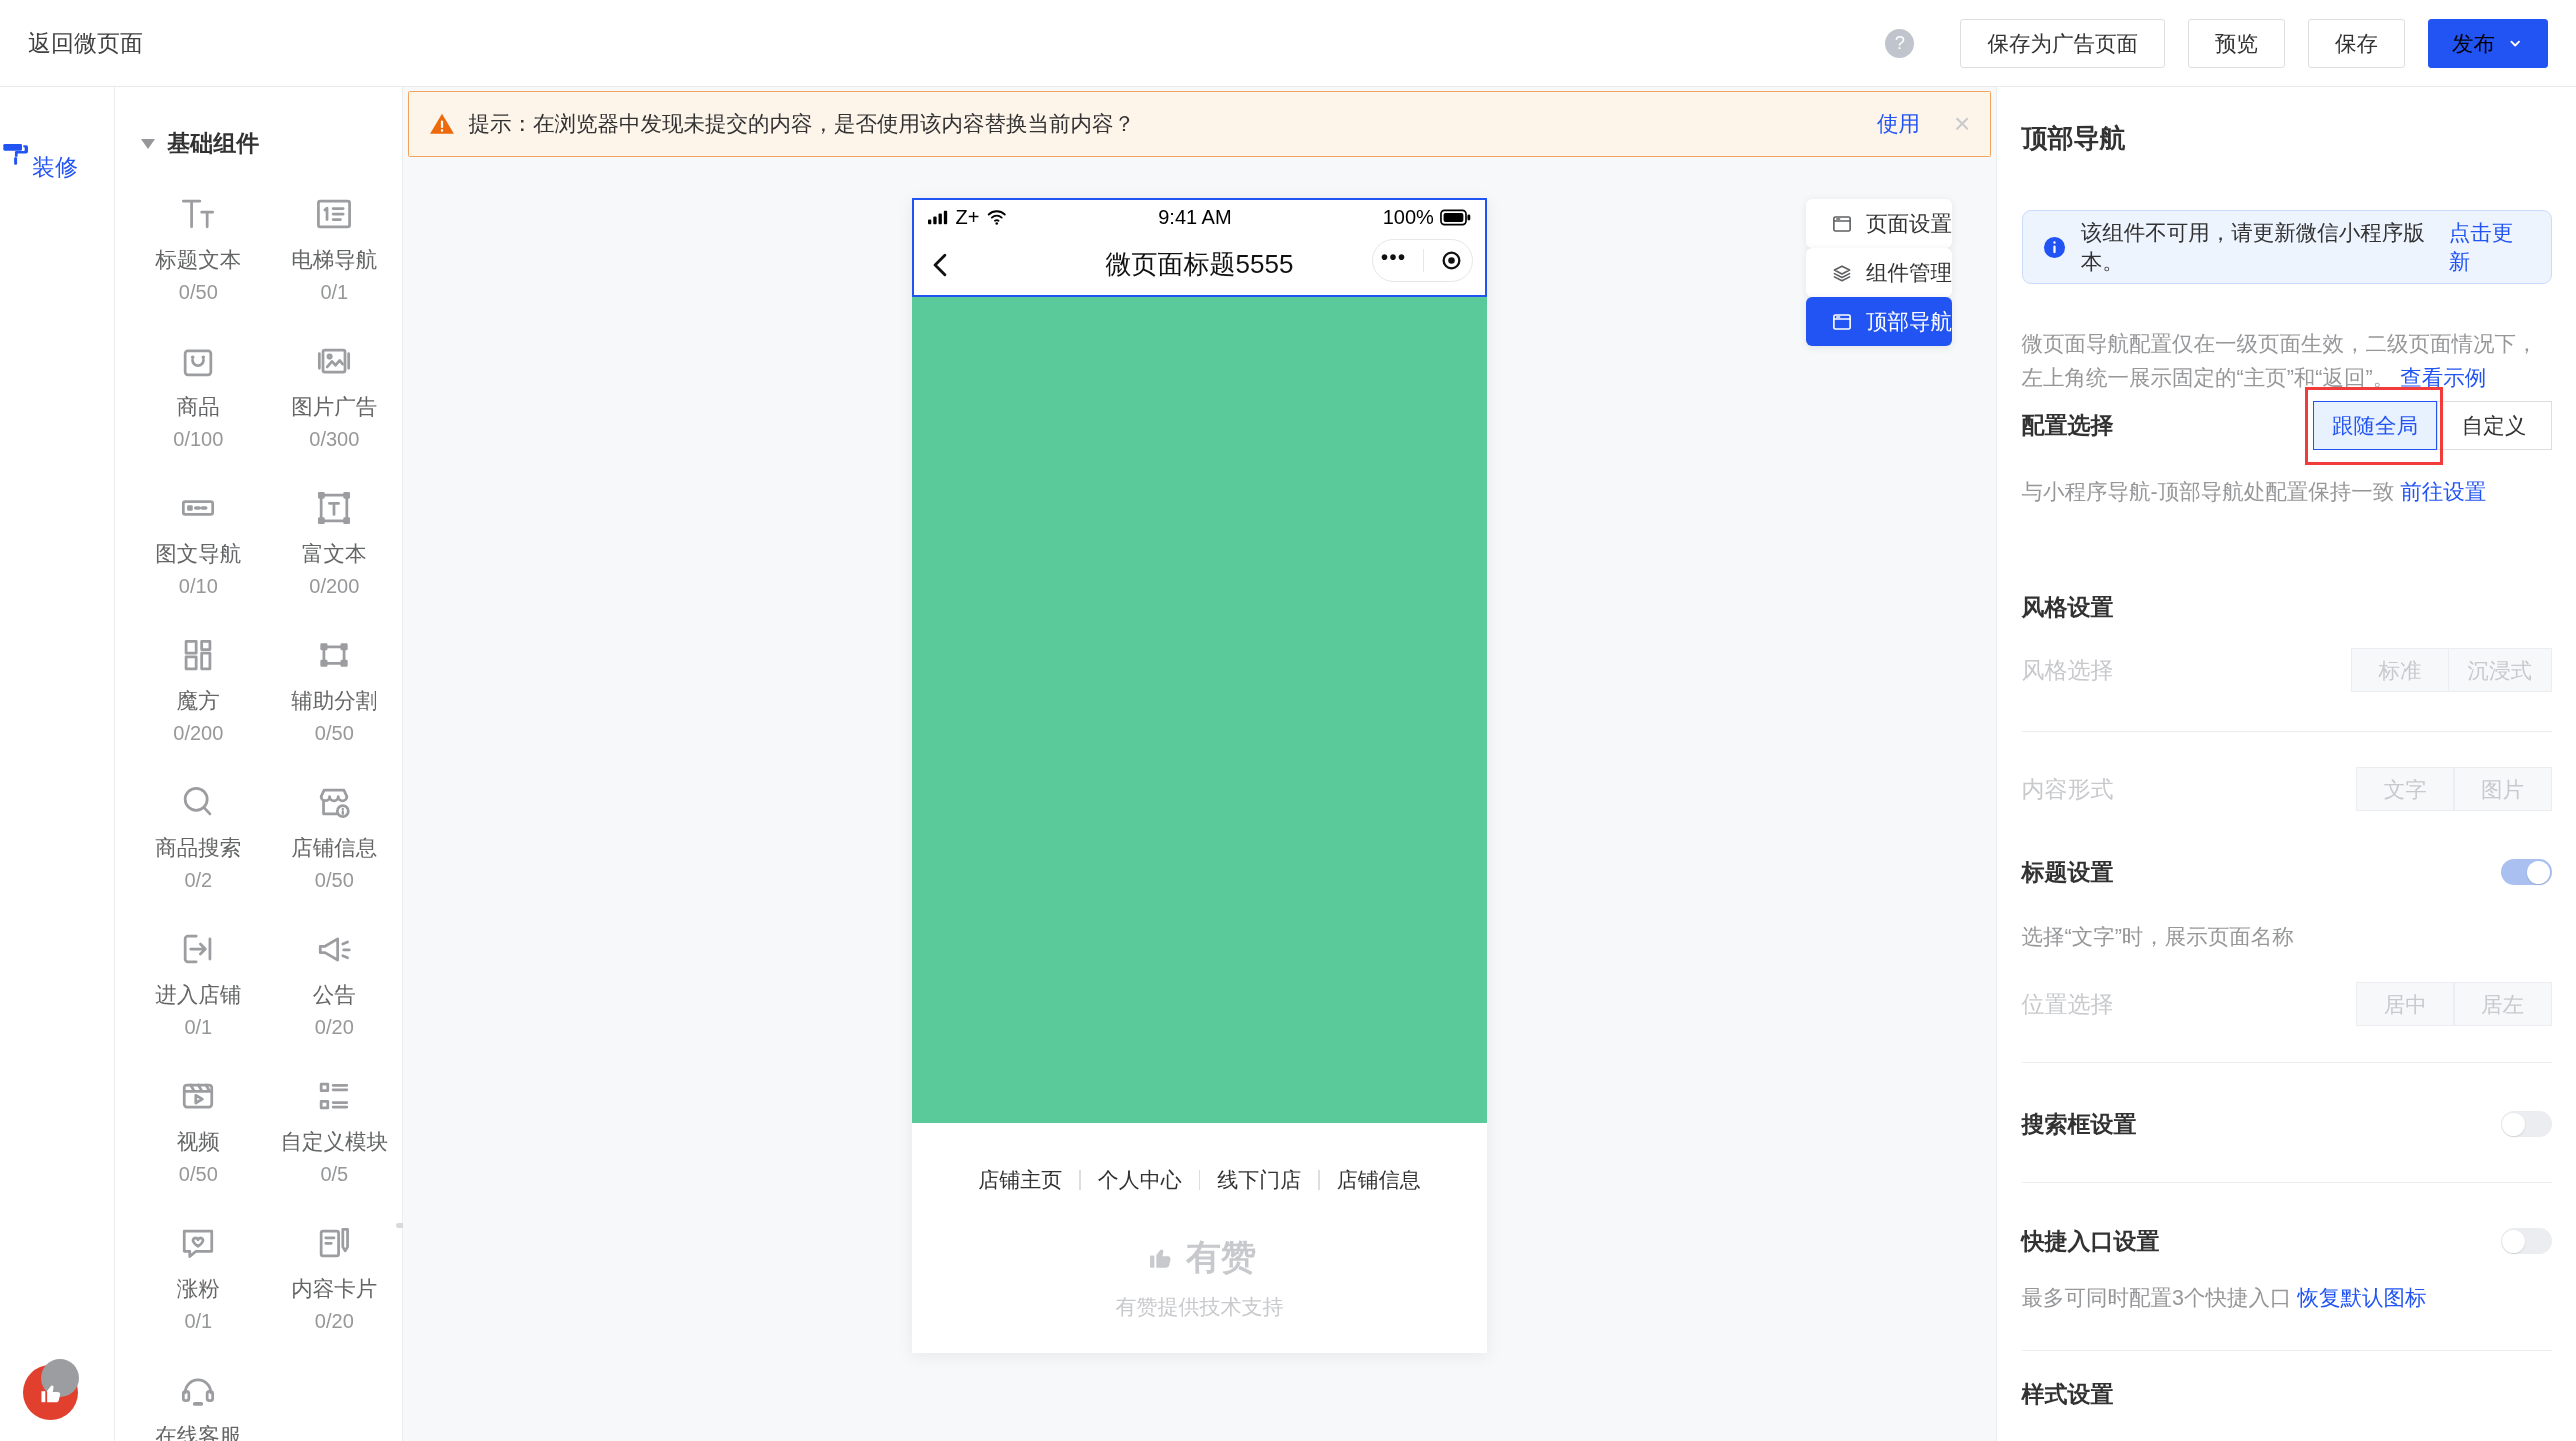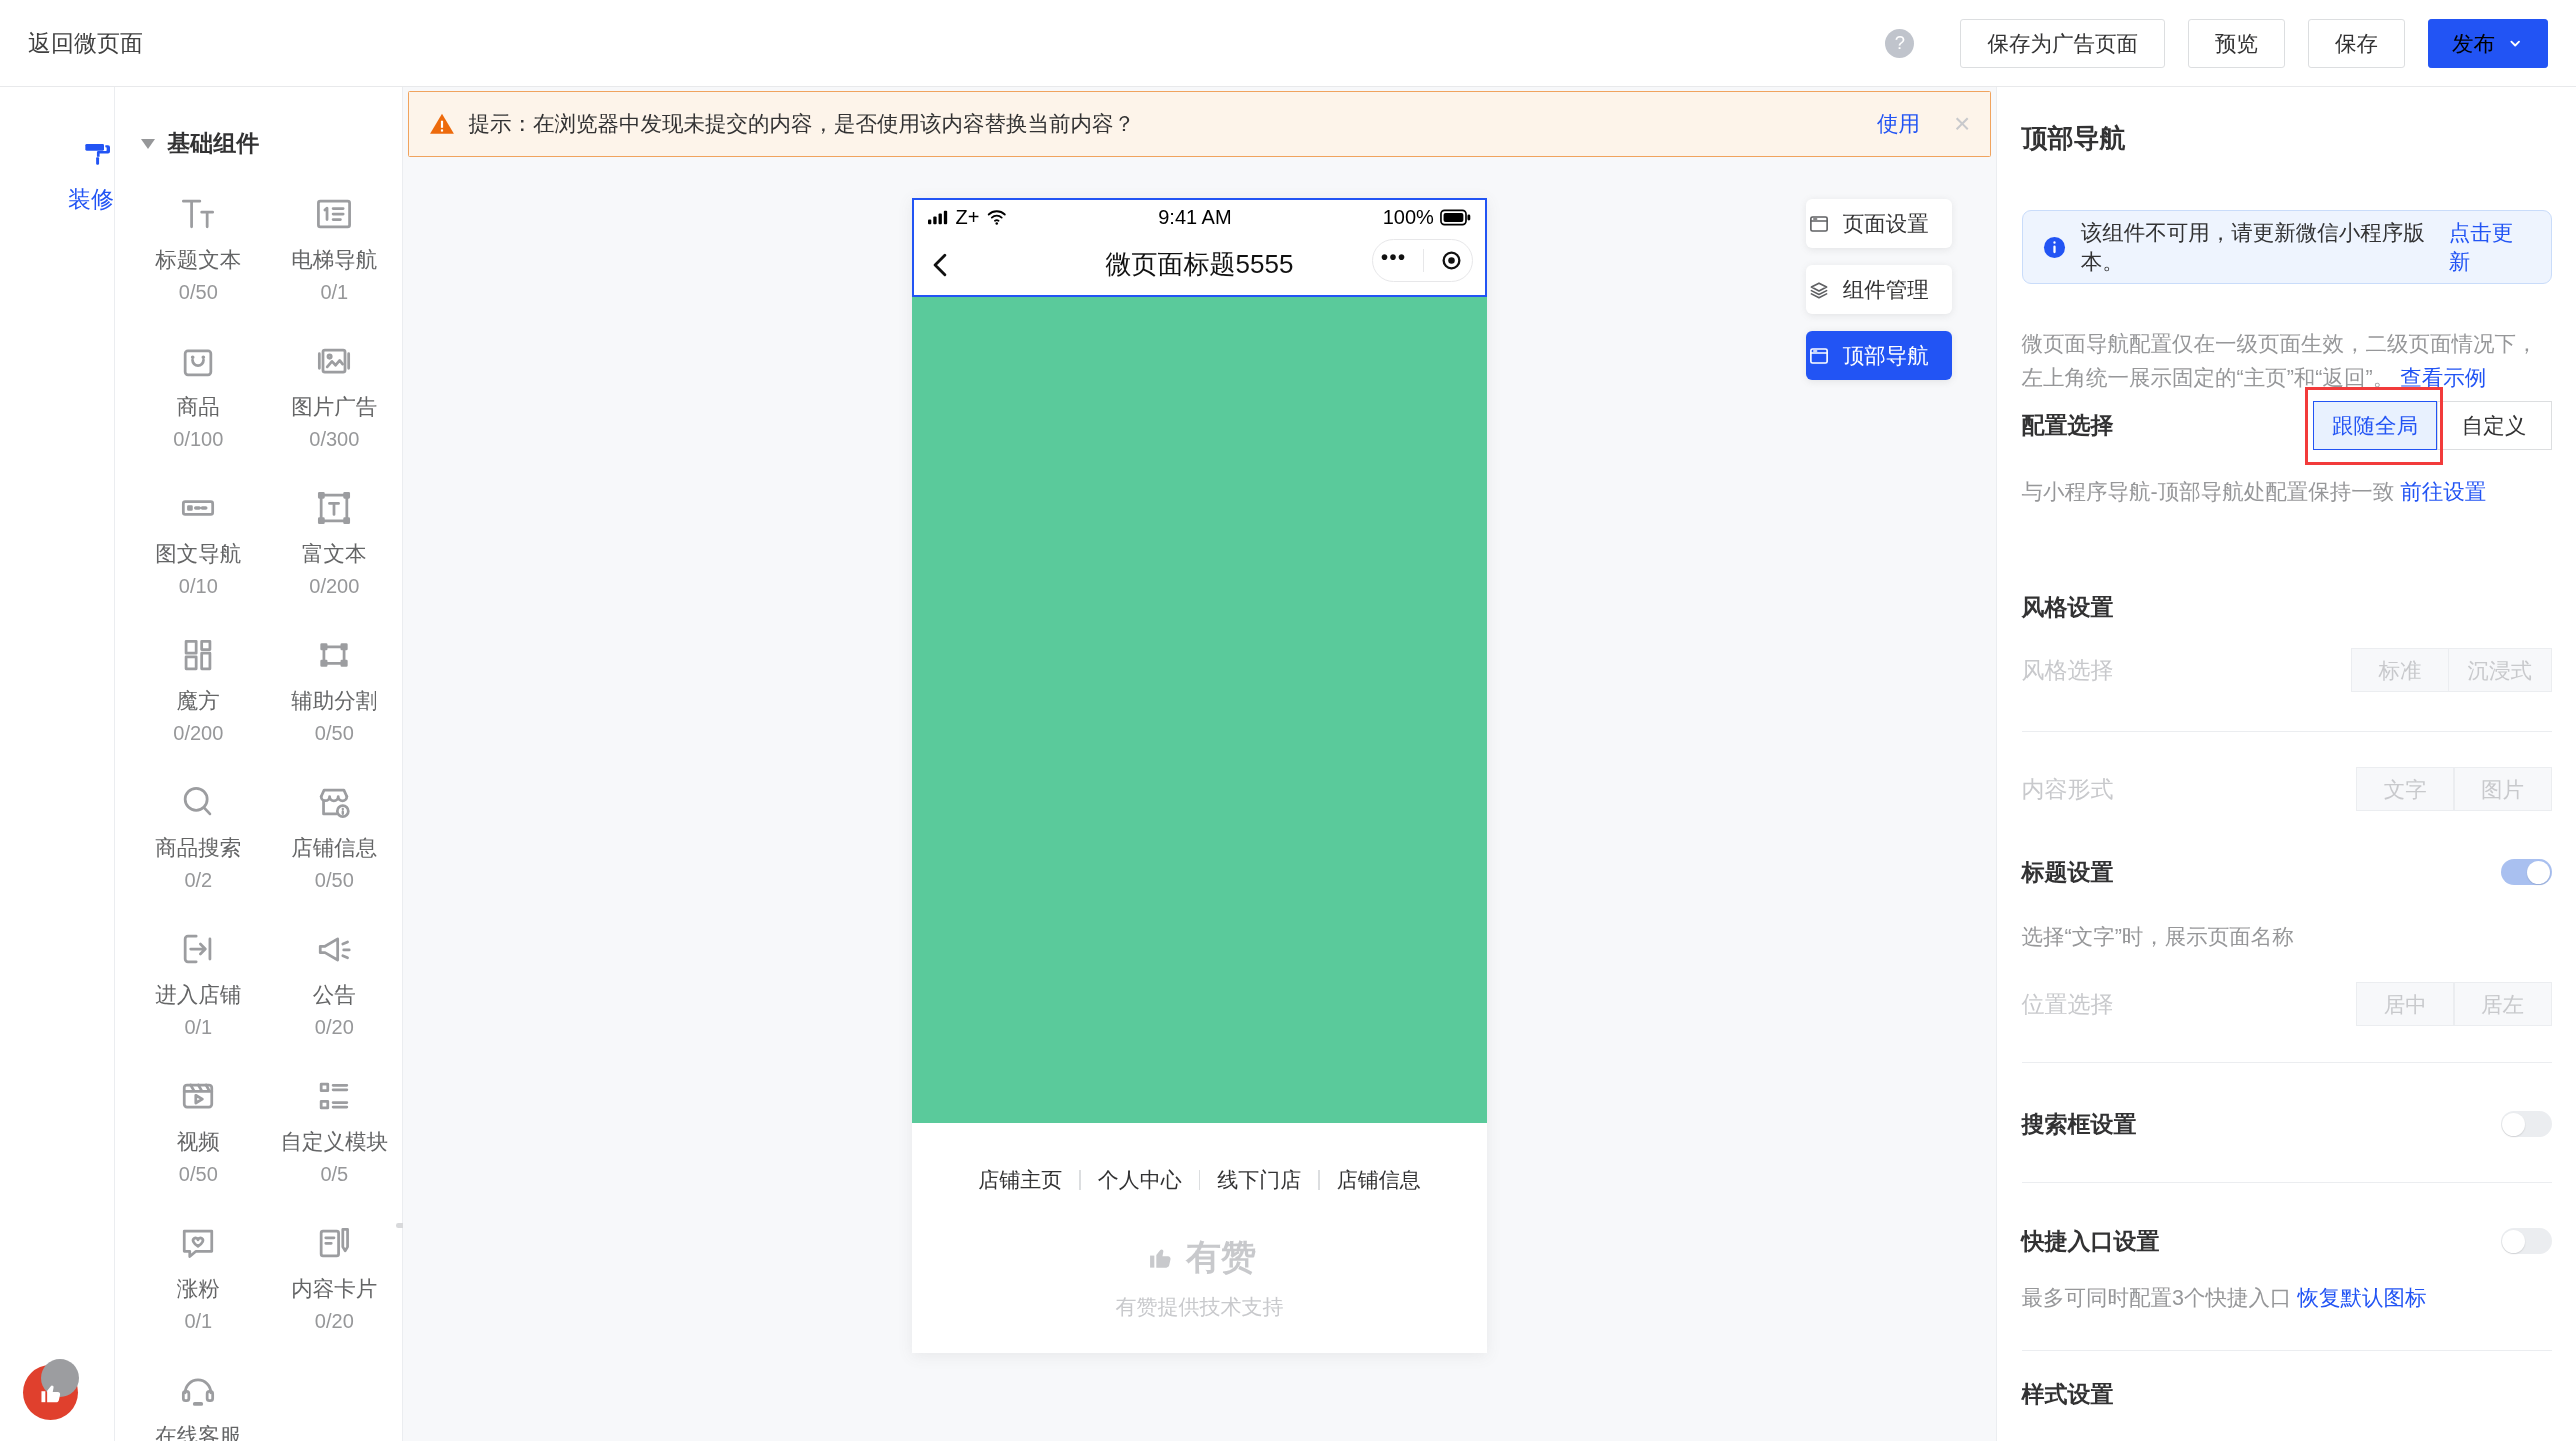--- a/index.html
+++ b/index.html
@@ -15,21 +15,21 @@
   .help-circle{width:29px;height:29px;border-radius:50%;background:#c0c4cc;color:#fff;font-size:18.4px;display:flex;align-items:center;justify-content:center;margin-right:23px}
   .tb-btn{height:49px;padding:0 26px;border:0.8px solid #dcdee0;border-radius:3.1px;background:#fff;font-size:21.5px;color:#323233;display:flex;align-items:center;justify-content:center;margin-left:23px;cursor:pointer}
   .tb-btn.primary{background:var(--accent);border-color:var(--accent);color:#000000;padding:0 23px}
   .tb-btn.primary svg{margin-left:10.7px}
 
   
   .bodyrow{position:relative;display:flex;height:1354px}
 
   
   .rail{width:115px;border-right:0.8px solid #ebedf0;background:#fff;flex:none}
-  .rail-item{margin-top:51px;display:flex;flex-direction:column;align-items:flex-end;color:var(--accent);cursor:pointer}
+  .rail-item{margin-top:51px;display:flex;flex-direction:row;align-items:flex-start;color:var(--accent);cursor:pointer}
   .rail-item .lbl{font-size:23px;margin-top:14px}
 
   
   .comp-panel{width:288px;border-right:0.8px solid #ebedf0;background:#fff;flex:none;overflow:hidden;position:relative}
   .comp-head{margin:41px 0 0 26px;display:flex;align-items:center;font-size:23px;font-weight:bold;color:#323233}
   .tri-down{width:0;height:0;border-left:7.7px solid transparent;border-right:7.7px solid transparent;border-top:10px solid #969799;margin-right:12.3px}
   .comp-grid{margin-top:28px;padding-left:15.3px;display:grid;grid-template-columns:136px 136px}
   .comp-item{height:147px;display:flex;flex-direction:column;align-items:center;padding-top:4.6px;cursor:pointer}
   .comp-item .ic{width:44px;height:44px;color:#9c9da0}
   .comp-item .ic svg{width:44px;height:44px}
@@ -60,21 +60,21 @@
   .phone-base{height:230px;background:#fff;display:flex;flex-direction:column;align-items:center}
   .plinks{margin-top:43px;display:flex;align-items:center}
   .plinks .plink{font-size:21px;color:#323233;cursor:pointer}
   .plinks .pdiv{width:1.5px;height:20px;background:#dcdee0;margin:0 17px}
   .brandrow{margin-top:40px;display:flex;align-items:center;color:#c8c9cc}
   .brandrow .btxt{font-size:35px;font-weight:bold;margin-left:9.2px}
   .brand-cap{margin-top:12.3px;font-size:21px;color:#c8c9cc}
 
   
   .float-btns{position:absolute;top:112px;right:44px;display:flex;flex-direction:column}
-  .fbtn{width:146px;height:49px;background:#fff;border-radius:6.1px;box-shadow:0 1.5px 7.7px rgba(100,101,102,.12);display:flex;align-items:center;justify-content:flex-start;font-size:21.5px;color:#323233;margin-bottom:17px;cursor:pointer}
+  .fbtn{width:146px;height:49px;background:#fff;border-radius:6.1px;box-shadow:0 1.5px 7.7px rgba(100,101,102,.12);display:flex;align-items:center;justify-content:flex-end;font-size:21.5px;color:#323233;cursor:pointer}
   .fbtn .fic{width:26px;height:26px;margin-right:10.7px;color:#5f6063;display:flex}
   .fbtn .fic svg{width:26px;height:26px}
   .fbtn.active{background:var(--accent);color:#fff}
   .fbtn.active .fic{color:#fff}
 
   
   .rpanel{width:580px;border-left:0.8px solid #ebedf0;background:#fff;flex:none;padding:0 24.5px;overflow:hidden;position:relative}
   .rtitle{margin-top:34px;font-size:26px;font-weight:bold;height:34px}
   .notice{margin-top:55px;height:74px;background:#eef4fe;border:0.8px solid #c9dcfa;border-radius:9px;display:flex;align-items:center;padding:0 20px;font-size:21.5px}
   .notice .i-ic{flex:none;margin-right:15.3px;display:flex}

